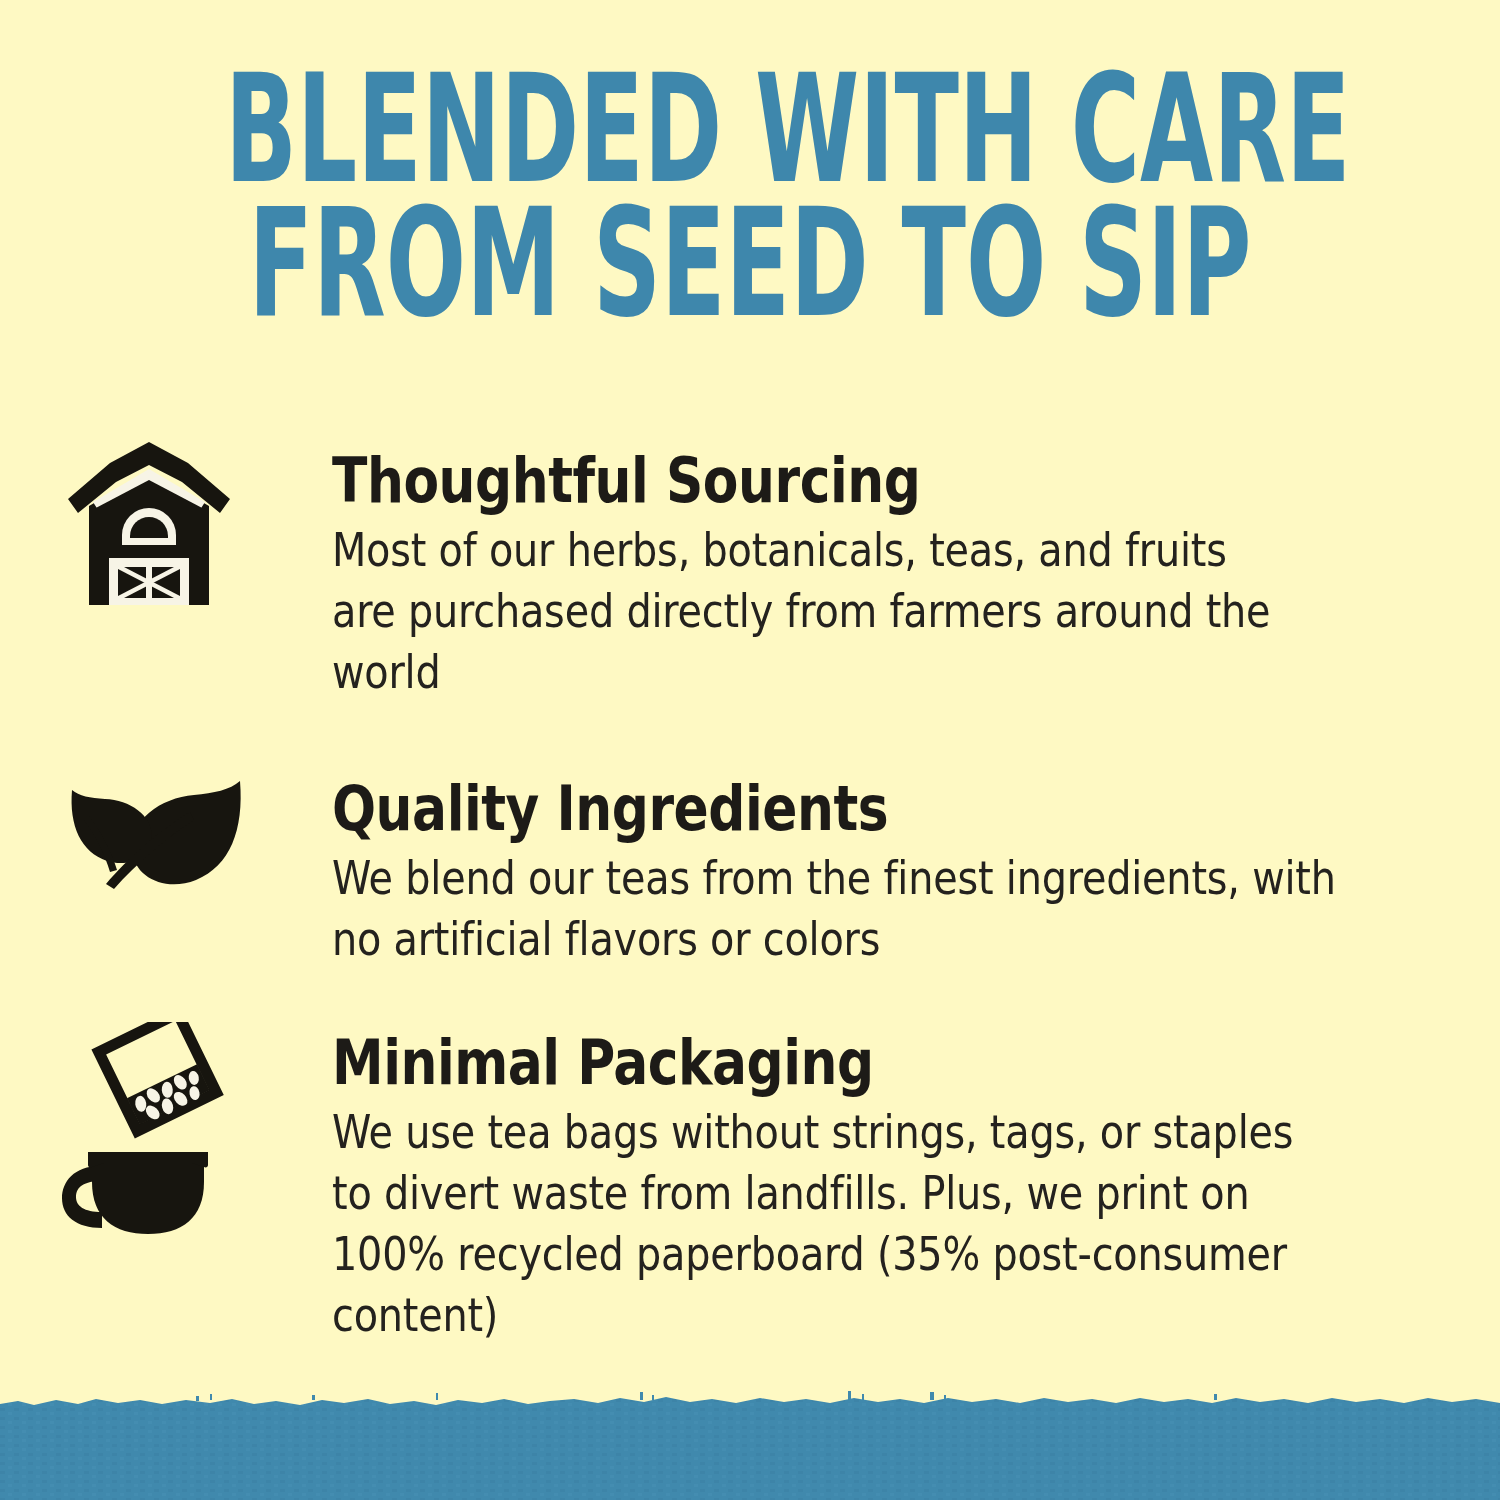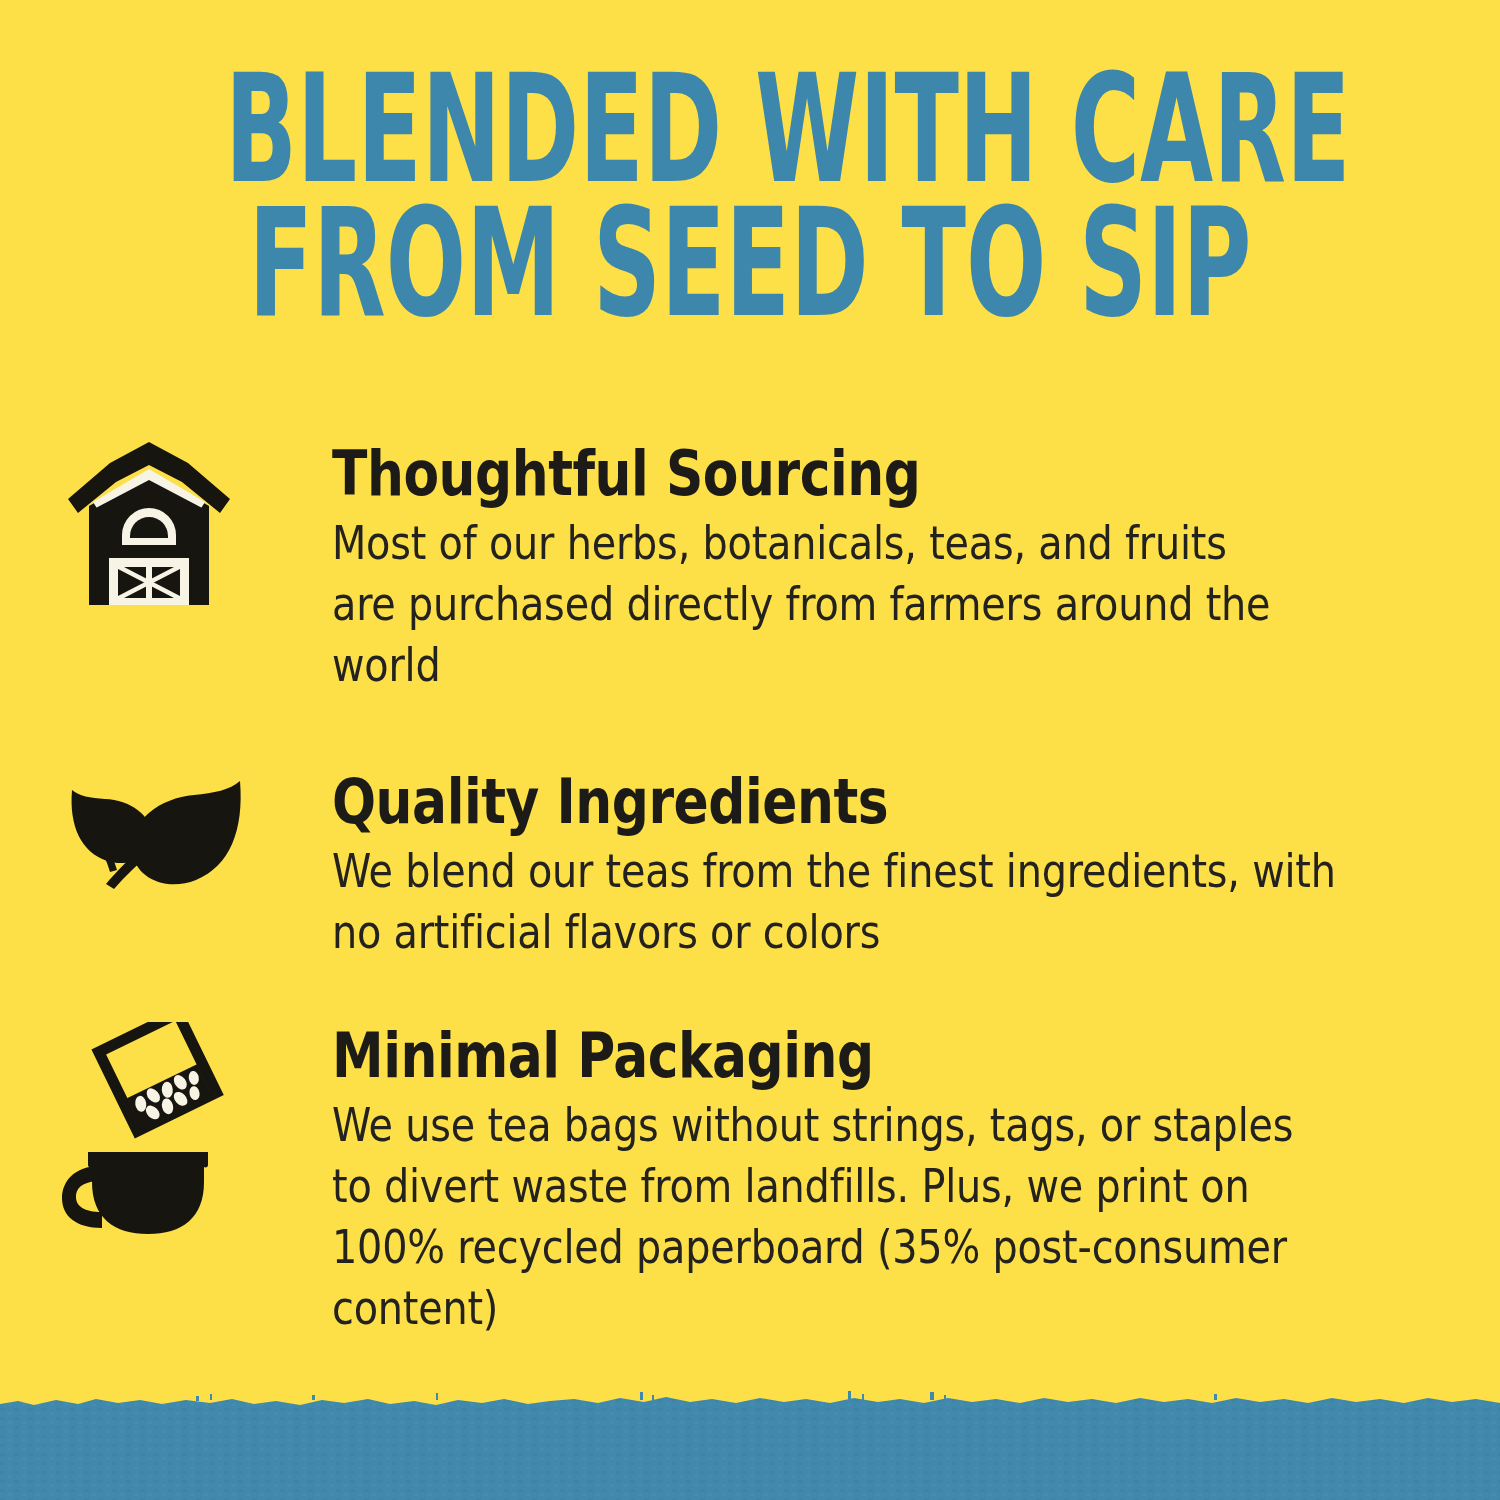--- a/index.html
+++ b/index.html
@@ -13,21 +13,21 @@
     background: #F7F4E6;
     font-family: "Liberation Sans", sans-serif;
     overflow: hidden;
     position: relative;
   }
 
   #canvas {
     position: relative;
     width: 1500px;
     height: 1500px;
-    background: #fde047;
+    background: #fef9c3;
     overflow: hidden;
   }
 
   
   .headline {
     position: absolute;
     left: 0;
     top: 62px;
     width: 1500px;
     text-align: center;
@@ -57,21 +57,21 @@
     top: 0;
     width: 210px;
     height: 210px;
   }
   .feature .icon-wrap svg {
     display: block;
   }
   .feature .text-wrap {
     position: absolute;
     left: 332px;
-    top: 0;
+    top: 7px;
     width: 1070px;
   }
   .feat-title {
     color: #1D1B17;
     font-family: "DejaVu Sans Condensed", "Liberation Sans Narrow", "Liberation Sans", sans-serif;
     font-weight: bold;
     font-size: 62px;
     line-height: 68px;
     letter-spacing: -0.5px;
     margin: 0 0 4px 0;

